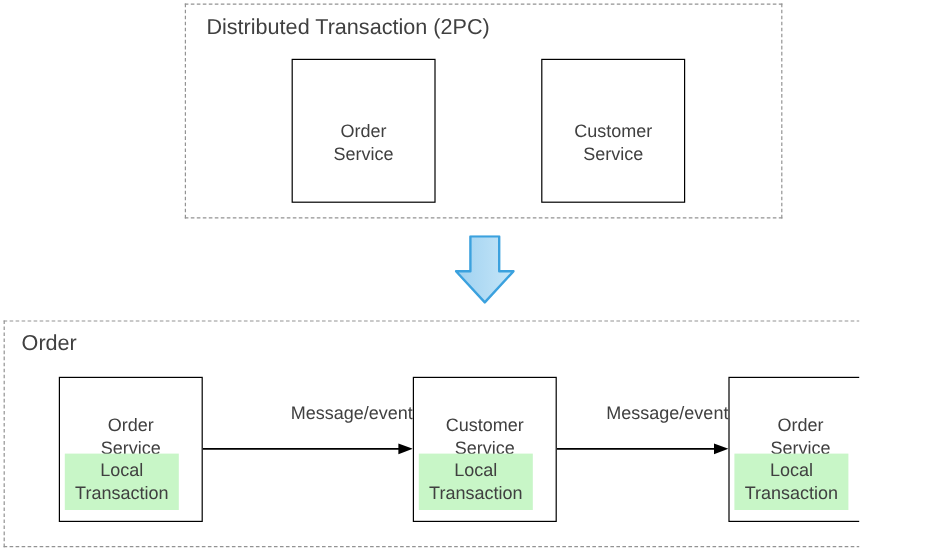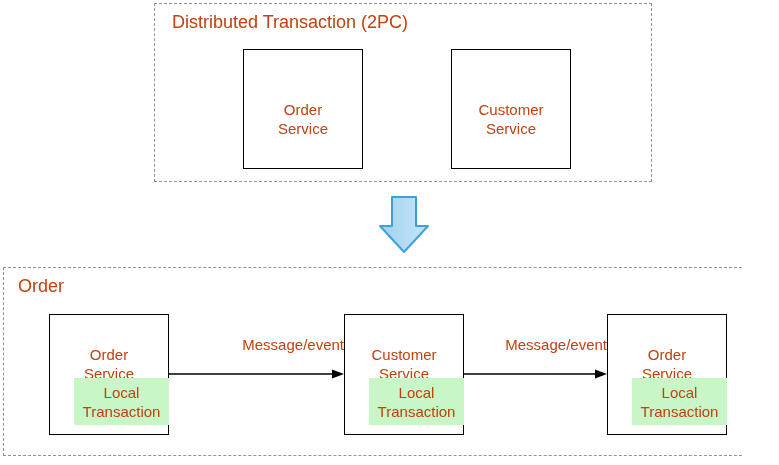--- a/index.html
+++ b/index.html
@@ -2,23 +2,22 @@
 <html><head>
 <meta charset="utf-8">
 <style>
   html, body { margin: 0; padding: 0; background: #ffffff; }
   .canvas {
     position: relative;
     width: 716px;
     height: 465px;
     background: #ffffff;
     font-family: "Liberation Sans", sans-serif;
-    color: #c2410c;
+    color: #404040;
     overflow: hidden;
-    padding-left: 27px;
   }
   .group {
     position: absolute;
     border: 1px dashed #939393;
     background: #ffffff;
     box-sizing: border-box;
   }
   .group-2pc { left: 154px; top: 3px; width: 498px; height: 179px; }
   .group-saga { left: 3px; top: 267px; width: 774px; height: 189px; }
   .group-title {
@@ -54,21 +53,21 @@
   }
 
   .saga-node { top: 46px; height: 121px; text-align: center; }
   .sn-0 { left: 45px; }
   .sn-1 { left: 340px; }
   .sn-2 { left: 603px; }
   .saga-node .node-label { padding-top: 10px; }
 
   .local-tx {
     position: absolute;
-    left: 24px; top: 63px; width: 95px; height: 47px;
+    left: 4px; top: 63px; width: 95px; height: 47px;
     background: #C8F6C7;
     display: flex; align-items: center; justify-content: center;
     font-size: 15px; line-height: 19px;
     text-align: center; white-space: pre-line;
   }
 
   .edge { position: absolute; top: 100px; height: 12px; }
   .edge-0 { left: 165px; width: 175px; }
   .edge-1 { left: 460px; width: 143px; }
   .edge-label {

